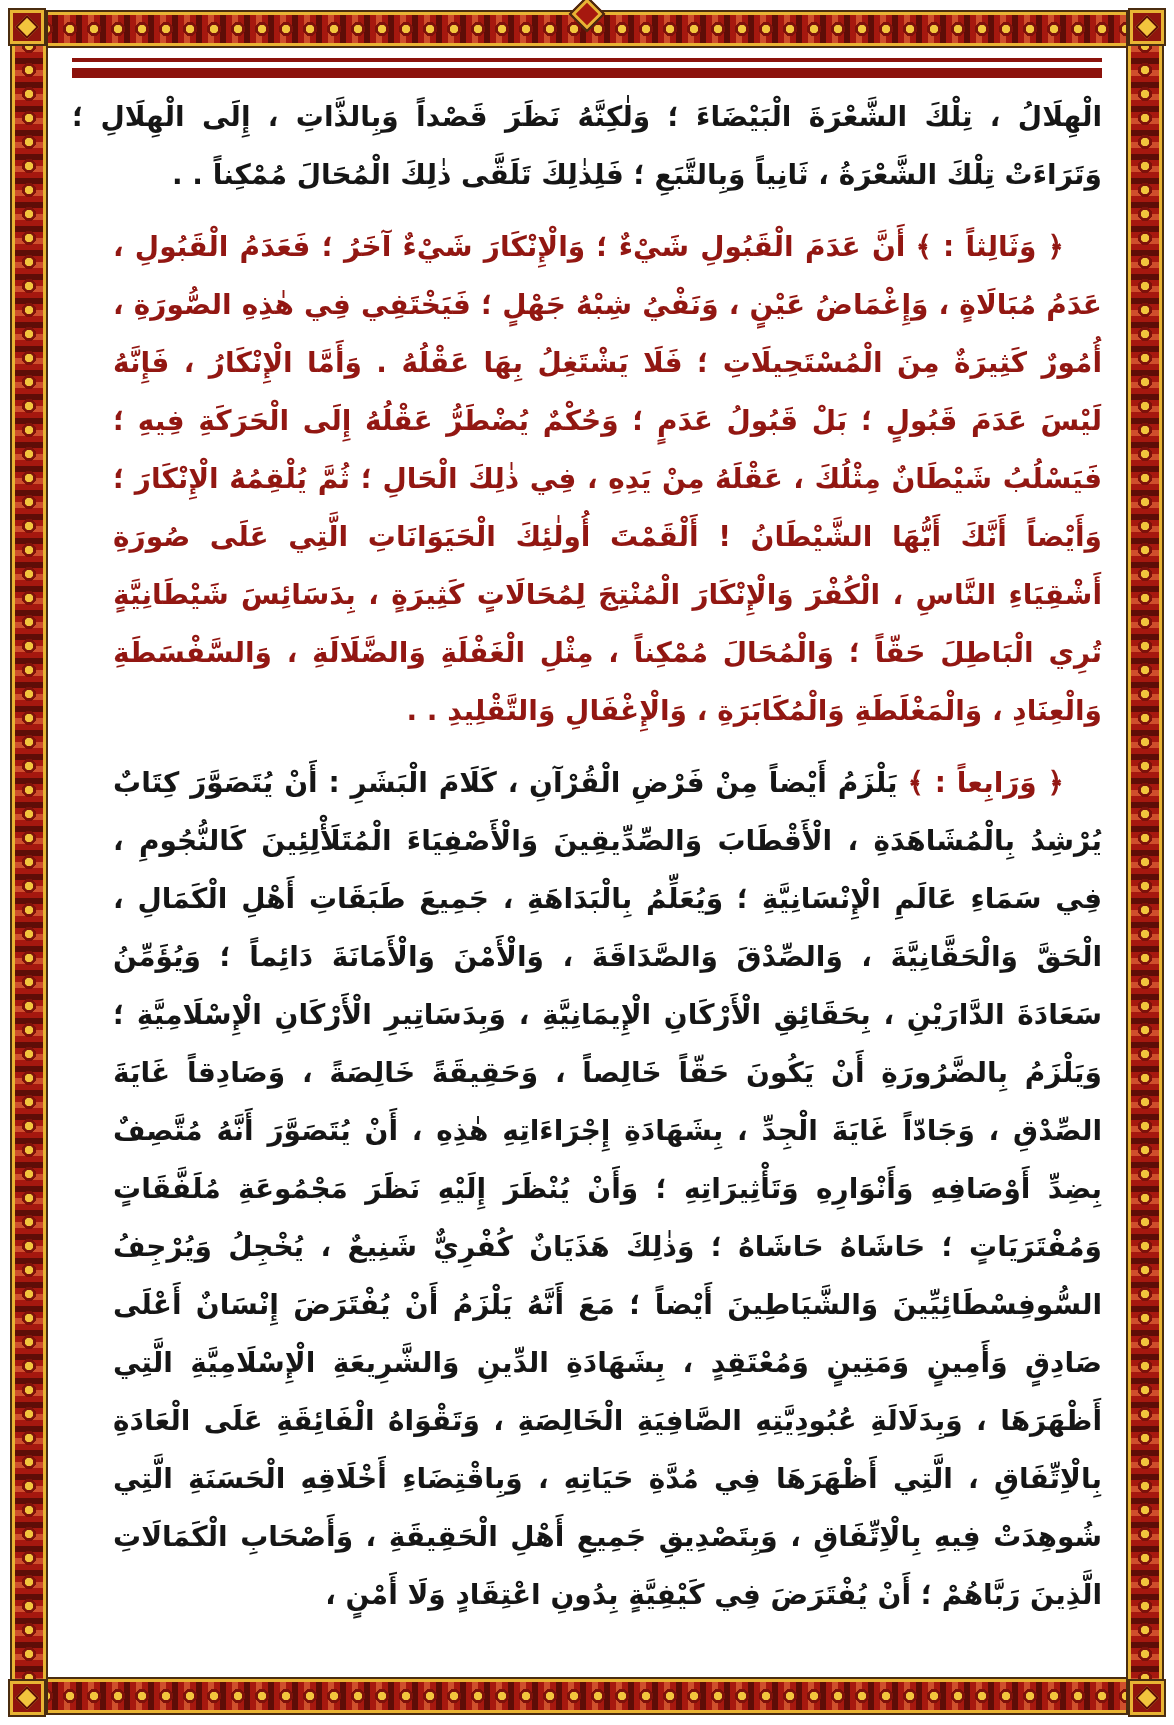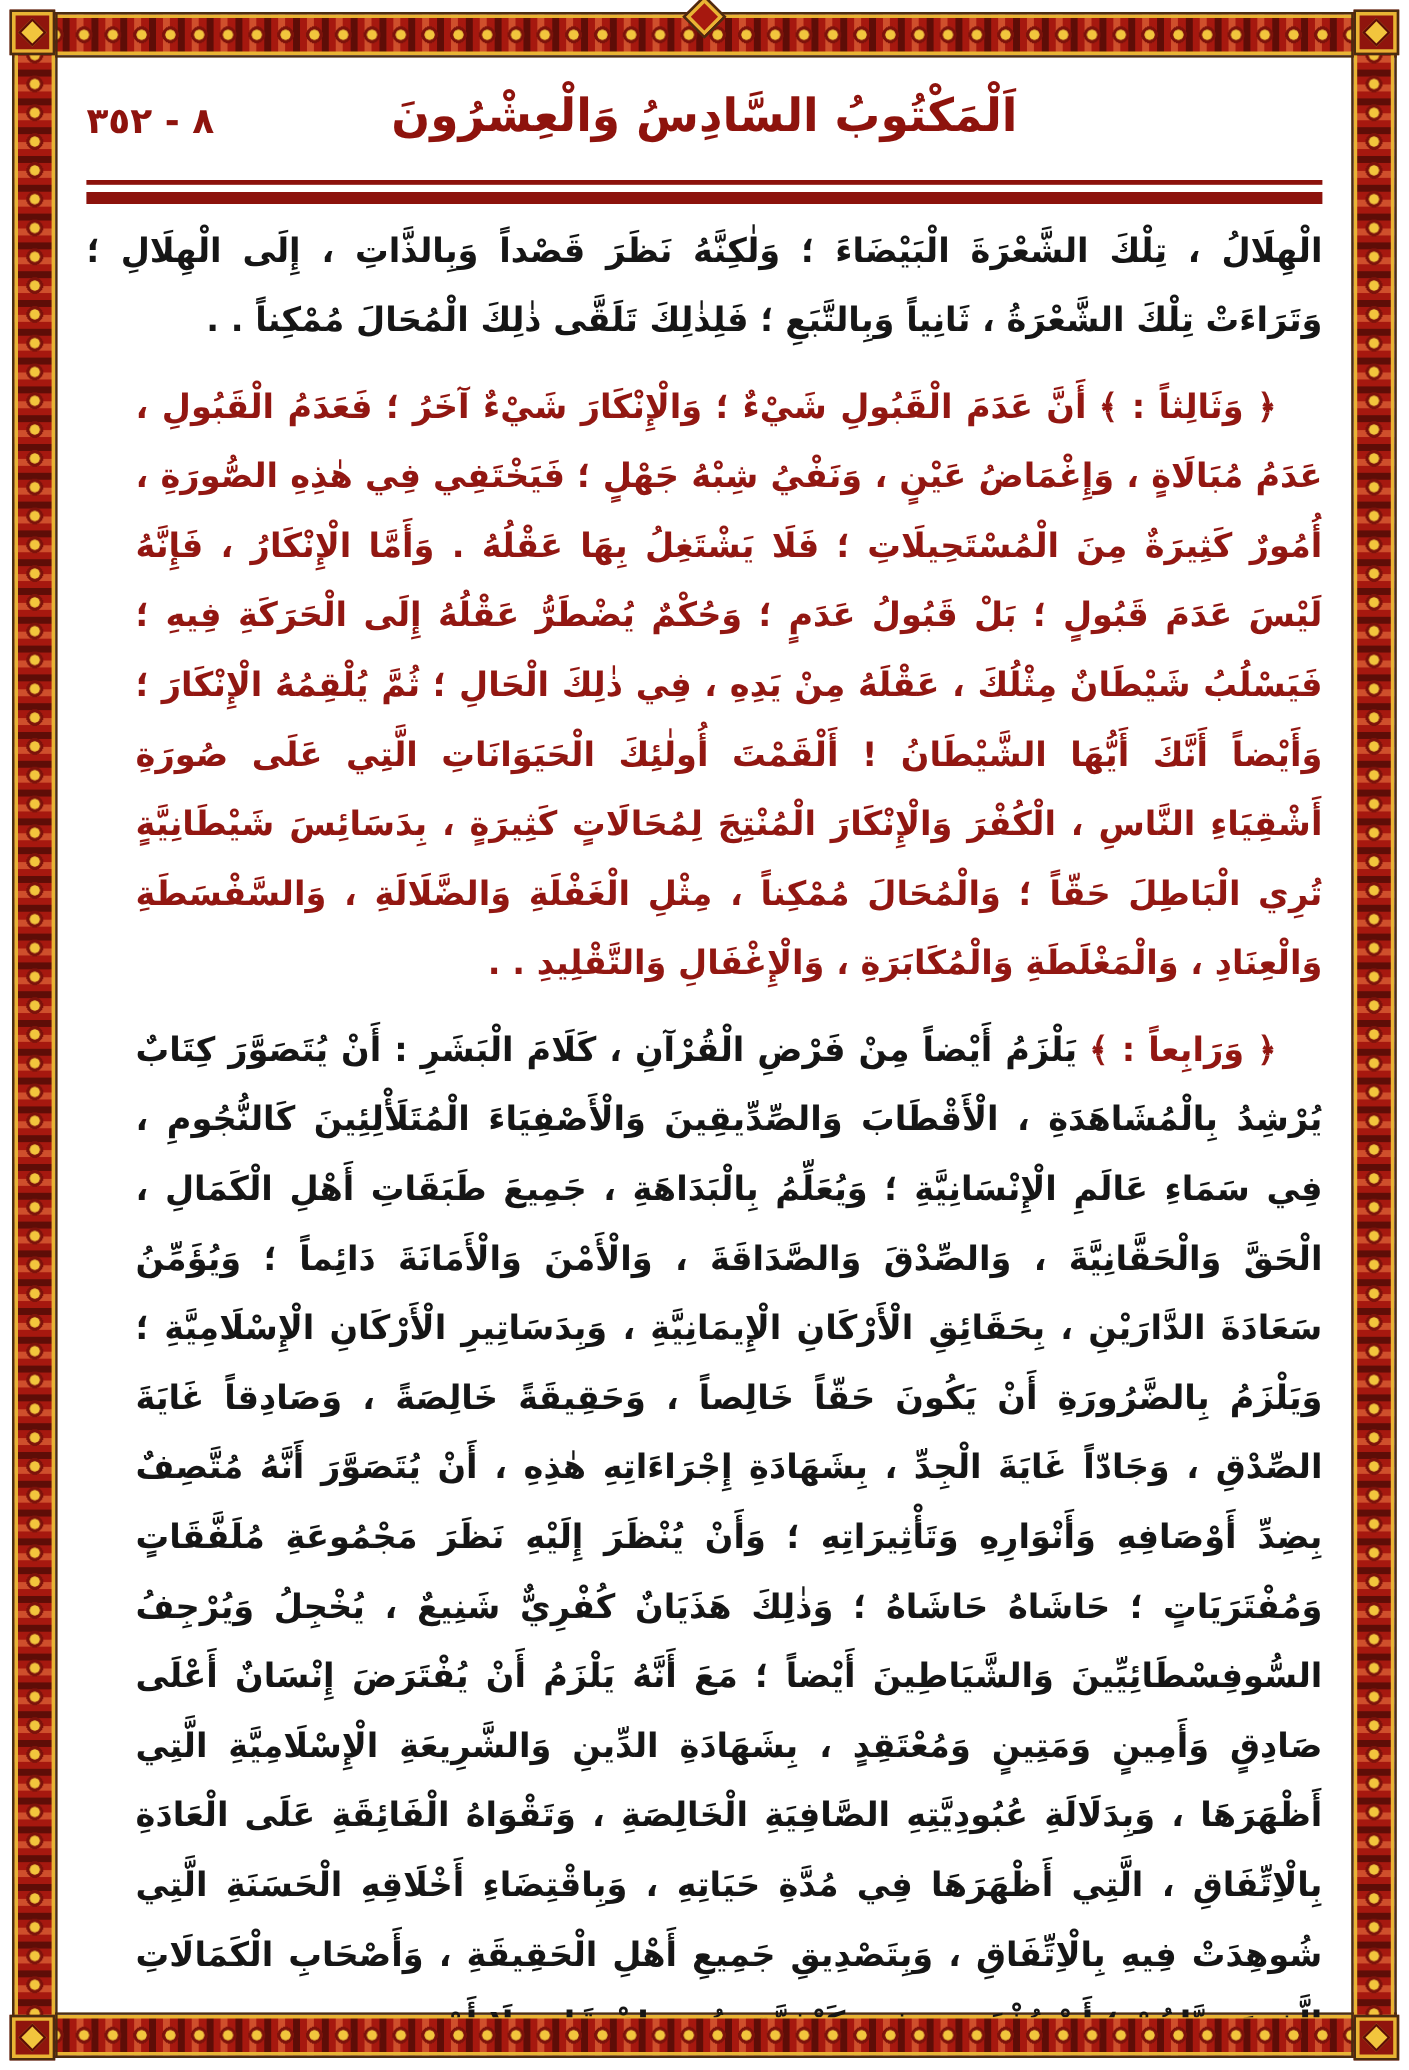--- a/index.html
+++ b/index.html
@@ -130,24 +130,20 @@
   <div class="strip v left"></div>
   <div class="strip v right"></div>
   <div class="corner tl"></div>
   <div class="corner tr"></div>
   <div class="corner bl"></div>
   <div class="corner br"></div>
   <div class="center-diamond"></div>
 
   <div class="content">
 
-    <header class="header">
-      <div class="page-num">٨ - ٣٥٢</div>
-      <h1 class="title">اَلْمَكْتُوبُ السَّادِسُ وَالْعِشْرُونَ</h1>
-    </header>
 
     <div class="rule thin"></div>
     <div class="rule thick"></div>
 
     <main class="body-text">
 
       <p class="para"><span>الْهِلَالُ ، تِلْكَ الشَّعْرَةَ الْبَيْضَاءَ ؛ وَلٰكِنَّهُ نَظَرَ قَصْداً وَبِالذَّاتِ ، إِلَى الْهِلَالِ ؛ وَتَرَاءَتْ تِلْكَ الشَّعْرَةُ ، ثَانِياً وَبِالتَّبَعِ ؛ فَلِذٰلِكَ تَلَقَّى ذٰلِكَ الْمُحَالَ مُمْكِناً . .</span></p>
 
       <p class="para indent red-para"><span class="marker">﴿ وَثَالِثاً : ﴾</span><span>أَنَّ عَدَمَ الْقَبُولِ شَيْءٌ ؛ وَالْإِنْكَارَ شَيْءٌ آخَرُ ؛ فَعَدَمُ الْقَبُولِ ، عَدَمُ مُبَالَاةٍ ، وَإِغْمَاضُ عَيْنٍ ، وَنَفْيُ شِبْهُ جَهْلٍ ؛ فَيَخْتَفِي فِي هٰذِهِ الصُّورَةِ ، أُمُورٌ كَثِيرَةٌ مِنَ الْمُسْتَحِيلَاتِ ؛ فَلَا يَشْتَغِلُ بِهَا عَقْلُهُ . وَأَمَّا الْإِنْكَارُ ، فَإِنَّهُ لَيْسَ عَدَمَ قَبُولٍ ؛ بَلْ قَبُولُ عَدَمٍ ؛ وَحُكْمٌ يُضْطَرُّ عَقْلُهُ إِلَى الْحَرَكَةِ فِيهِ ؛ فَيَسْلُبُ شَيْطَانٌ مِثْلُكَ ، عَقْلَهُ مِنْ يَدِهِ ، فِي ذٰلِكَ الْحَالِ ؛ ثُمَّ يُلْقِمُهُ الْإِنْكَارَ ؛ وَأَيْضاً أَنَّكَ أَيُّهَا الشَّيْطَانُ ! أَلْقَمْتَ أُولٰئِكَ الْحَيَوَانَاتِ الَّتِي عَلَى صُورَةِ أَشْقِيَاءِ النَّاسِ ، الْكُفْرَ وَالْإِنْكَارَ الْمُنْتِجَ لِمُحَالَاتٍ كَثِيرَةٍ ، بِدَسَائِسَ شَيْطَانِيَّةٍ تُرِي الْبَاطِلَ حَقّاً ؛ وَالْمُحَالَ مُمْكِناً ، مِثْلِ الْغَفْلَةِ وَالضَّلَالَةِ ، وَالسَّفْسَطَةِ وَالْعِنَادِ ، وَالْمَغْلَطَةِ وَالْمُكَابَرَةِ ، وَالْإِغْفَالِ وَالتَّقْلِيدِ . .</span></p>
 

